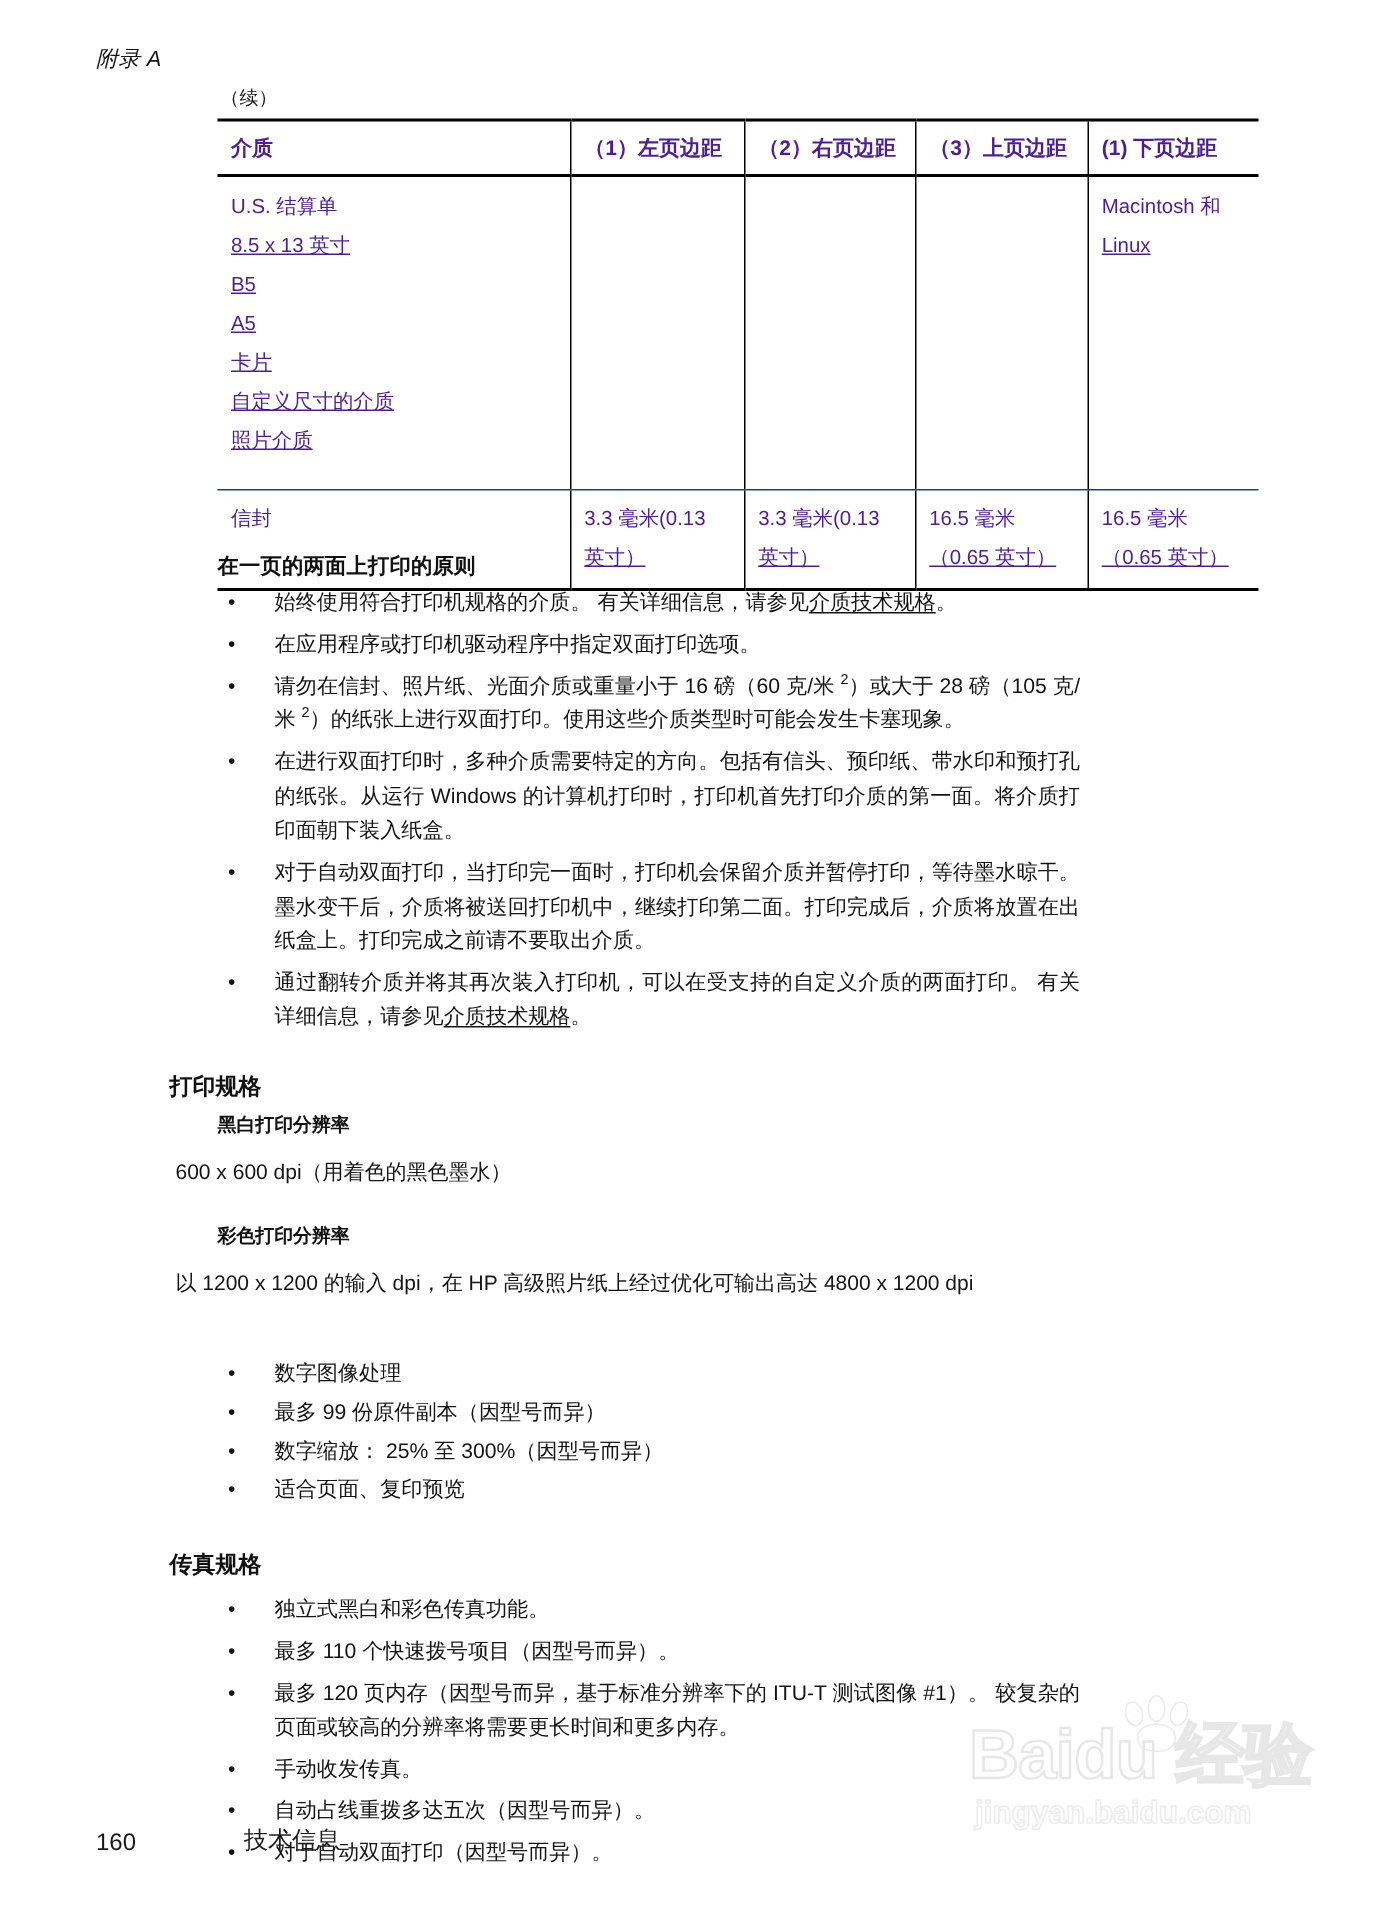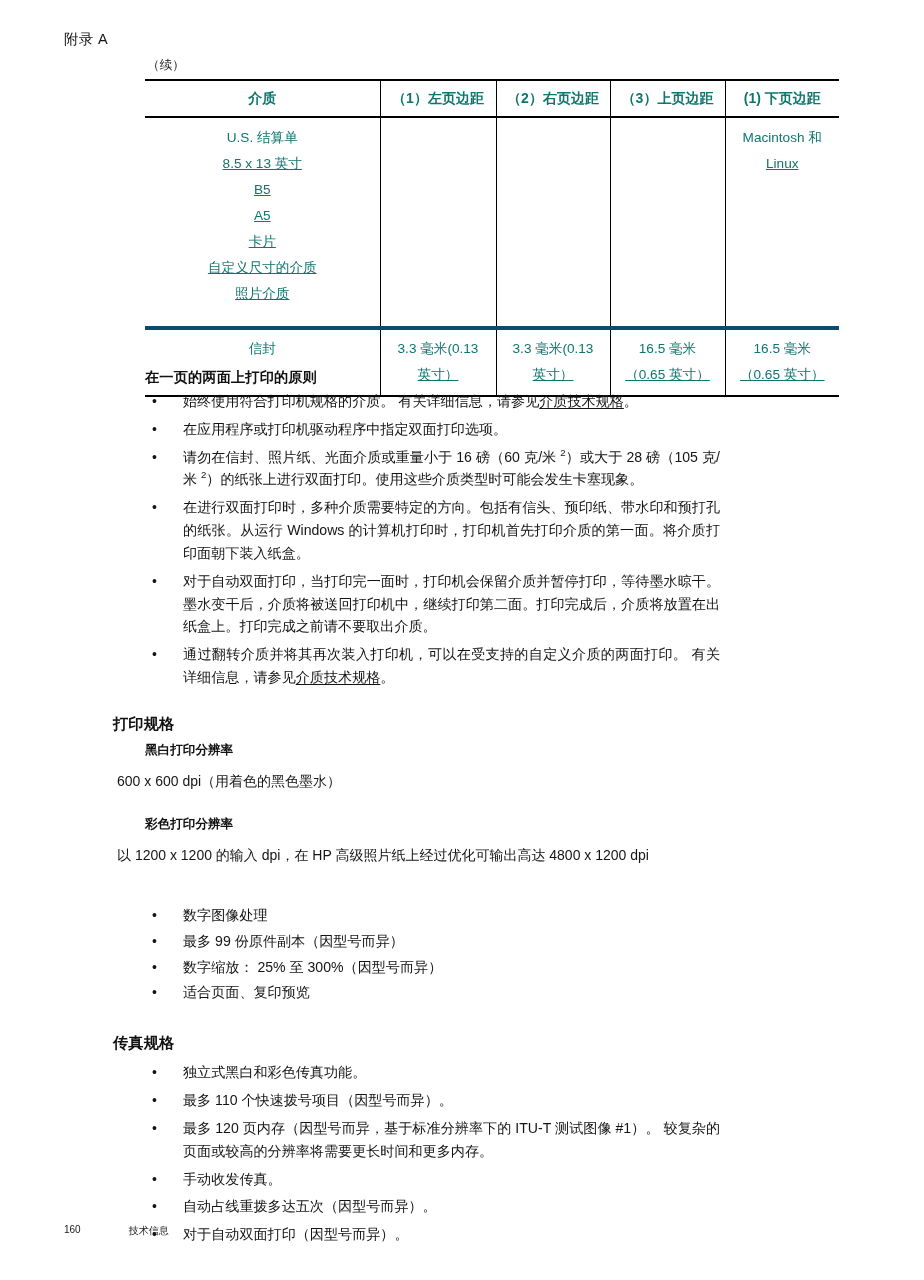--- a/index.html
+++ b/index.html
@@ -25,20 +25,21 @@
   }
 
   
   .running-head {
     position: absolute;
     left: 64px;
     top: 30px;
     font-size: 14.5px;
     letter-spacing: .02em;
     color: #141414;
+    font-style: italic;
   }
 
   
   .table-block {
     position: absolute;
     left: 145px;
     top: 57px;
     width: 694px;
   }
   .continued {
@@ -48,41 +49,41 @@
     letter-spacing: .01em;
   }
   table.spec-table {
     width: 694px;
     border-collapse: collapse;
     table-layout: fixed;
   }
   table.spec-table th,
   table.spec-table td {
     vertical-align: top;
-    text-align: center;
+    text-align: left;
     font-weight: normal;
     padding: 7px 9px 8px 9px;
     font-size: 13.6px;
     line-height: 1.58;
-    color: #0f766e;
+    color: #4c1d95;
   }
   table.spec-table thead th {
     font-weight: bold;
     font-size: 14px;
     padding-top: 6px;
     padding-bottom: 7px;
     border-top: 2.6px solid #000;
     border-bottom: 2.2px solid #000;
   }
   table.spec-table thead th + th,
   table.spec-table tbody td + td {
     border-left: 1px solid #000;
   }
   table.spec-table tbody tr.row-media td {
-    border-bottom: 4px solid #0c4a6e;
+    border-bottom: 1px solid #0c4a6e;
     padding-top: 9px;
     padding-bottom: 22px;
   }
   table.spec-table tbody tr.row-env td {
     border-bottom: 2.6px solid #000;
     padding-top: 8px;
     padding-bottom: 9px;
   }
   .cell-lines > div { white-space: nowrap; }
   .cell-lines > div + div { margin-top: 4.5px; text-decoration: underline; }
@@ -172,23 +173,23 @@
   .gap-sm  { height: 12px; }
   .gap-md  { height: 20px; }
   .gap-lg  { height: 26px; }
 
   
   .footer {
     position: absolute;
     left: 64px;
     bottom: 42px;
     display: flex;
-    align-items: flex-start;
-    gap: 48px;
-    font-size: 10px;
+    align-items: flex-end;
+    gap: 72px;
+    font-size: 16px;
     color: #1a1a1a;
   }
 
   
   .watermark {
     position: absolute;
     left: 646px;
     top: 1146px;
     width: 268px;
     height: 96px;
@@ -401,19 +402,29 @@
         <span class="bull">•</span>
         <span>自动占线重拨多达五次（因型号而异）。</span>
       </li>
       <li>
         <span class="bull">•</span>
         <span>对于自动双面打印（因型号而异）。</span>
       </li>
     </ul>
   </div>
 
+  <div class="watermark">
+    <div class="wm-paw">
+      <span class="t1"></span>
+        <span class="t2"></span>
+        <span class="t3"></span>
+        <span class="pad"></span>
+    </div>
+    <div class="wm-main">Baidu 经验</div>
+    <div class="wm-sub">jingyan.baidu.com</div>
+  </div>
 
   <div class="footer">
     <span>160</span>
     <span>技术信息</span>
   </div>
 
 </div>
 
 </body></html>

